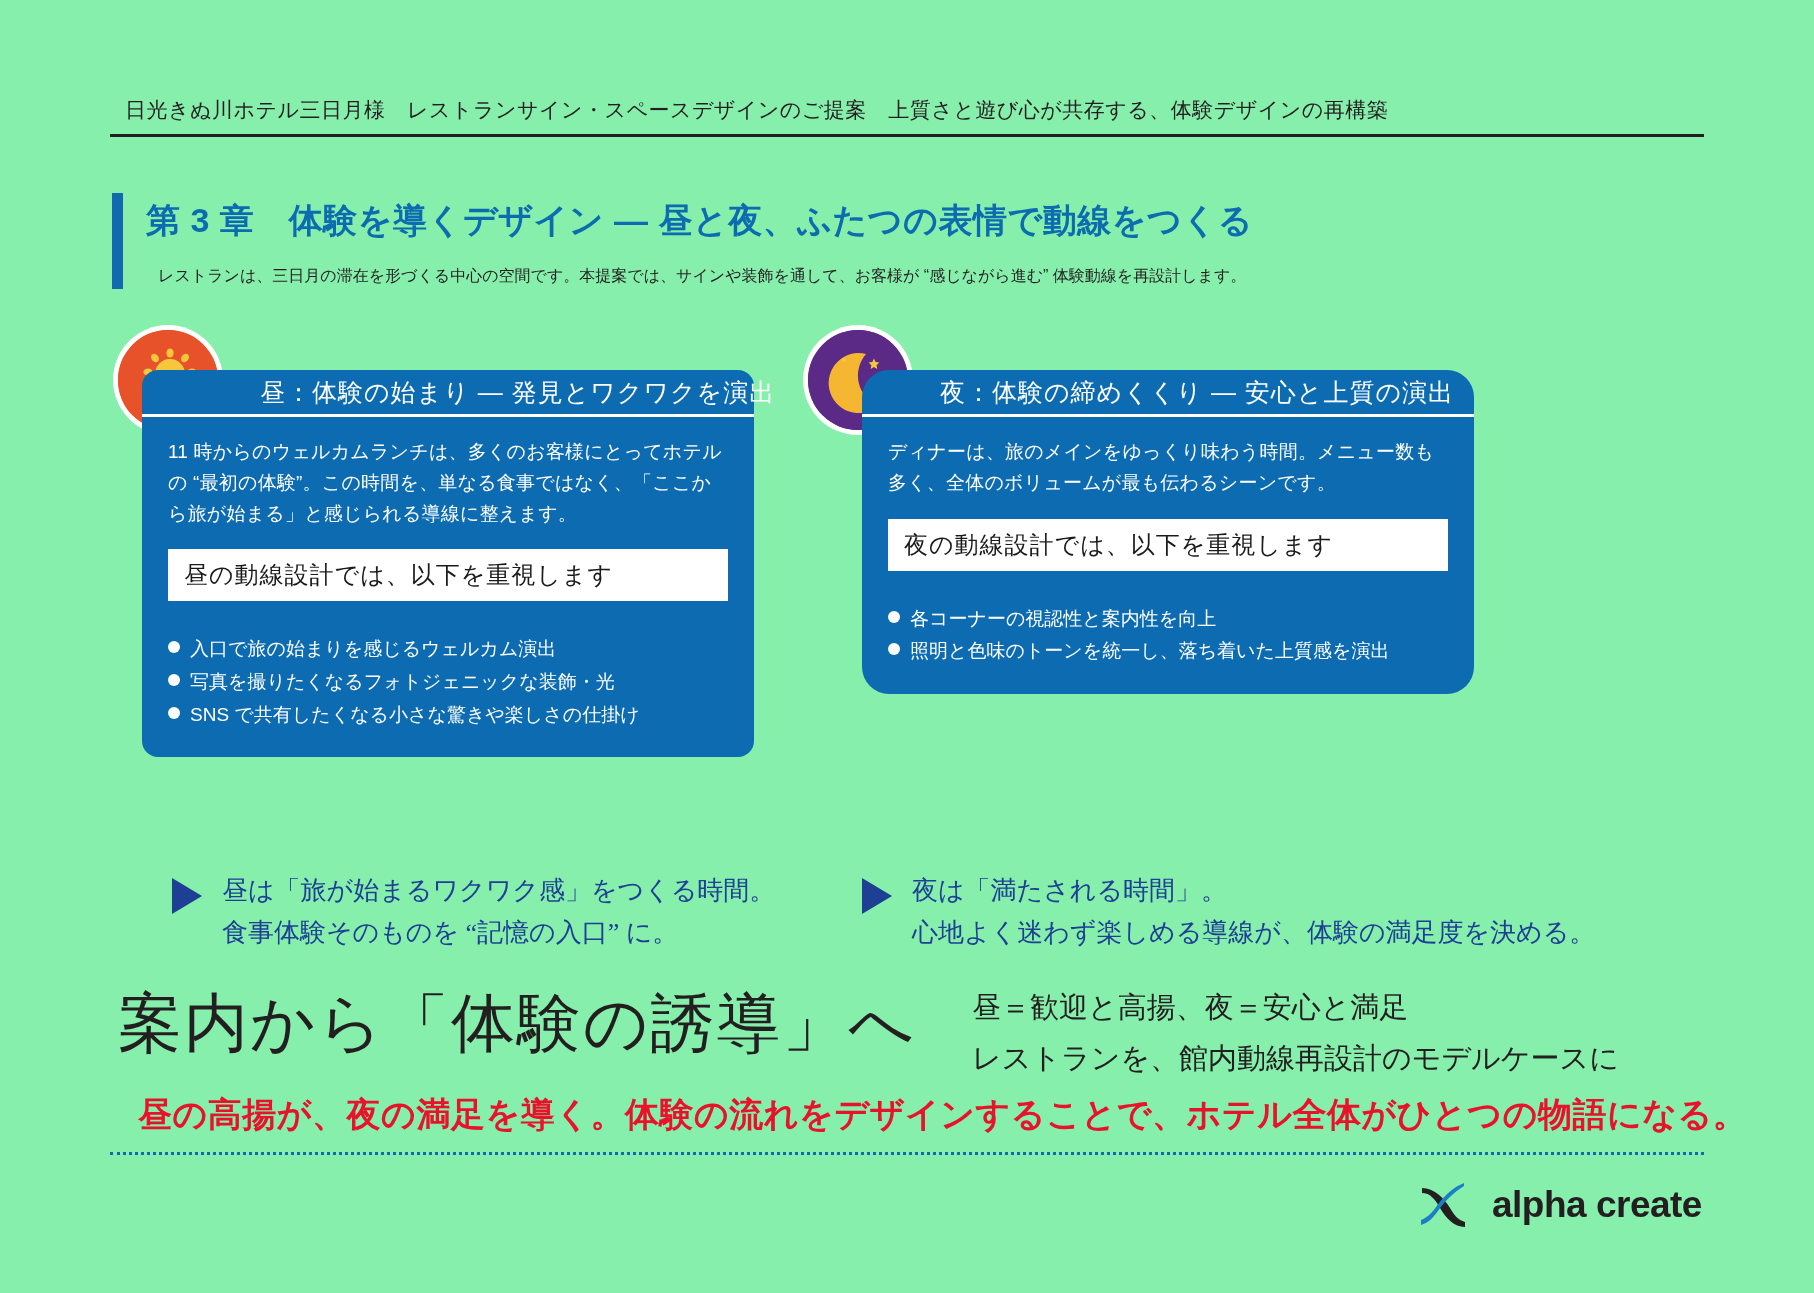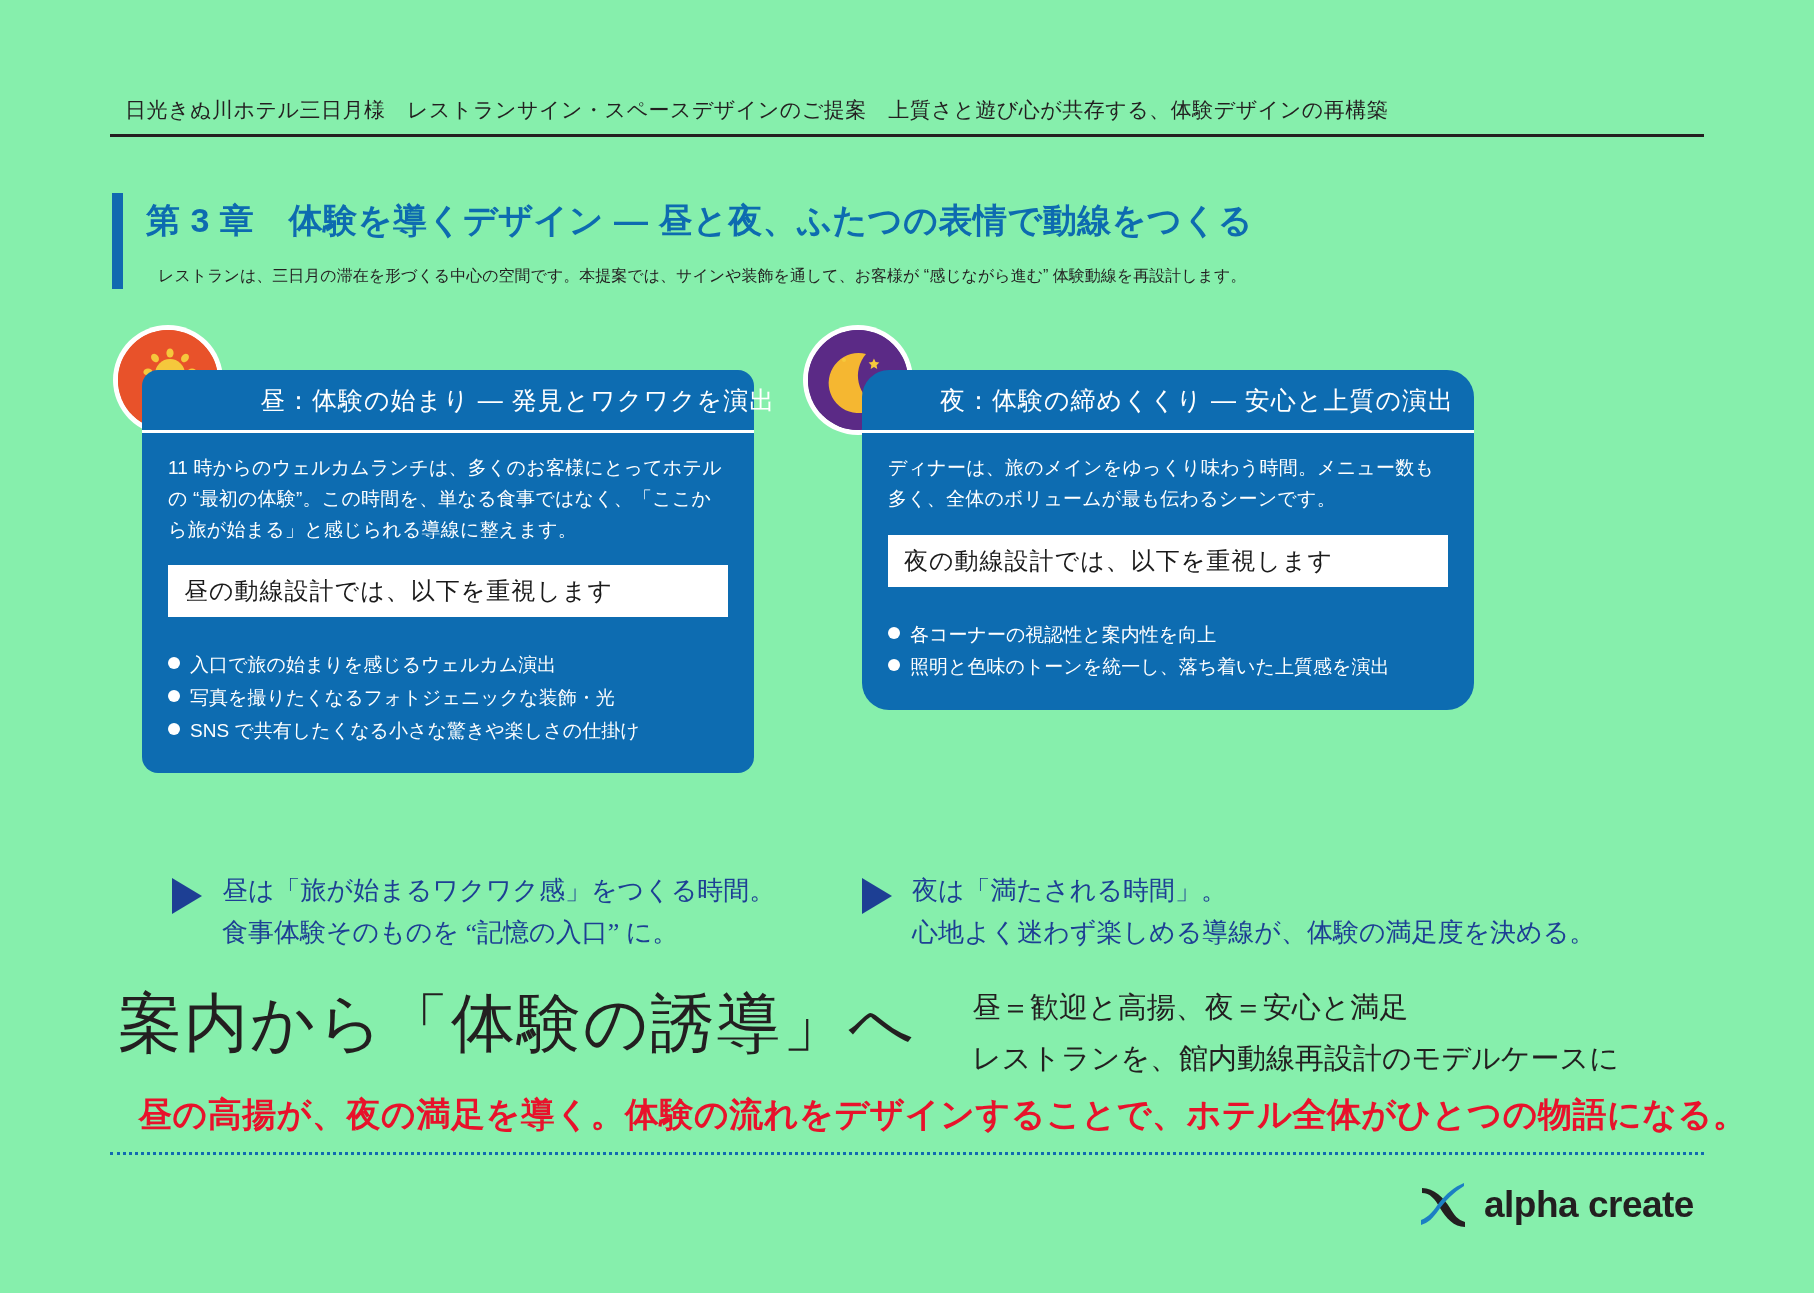--- a/index.html
+++ b/index.html
@@ -73,21 +73,21 @@
     position: absolute;
     width: 612px;
     background: #0d6cb1;
     border-radius: 16px;
     top: 370px;
   }
   .card.day  { left: 142px; }
   .card.night{ left: 862px; border-radius: 27px; }
 
   .card-head {
-    height: 63px;
+    height: 47px;
     display: flex;
     align-items: center;
     border-bottom: 3px solid #ffffff;
     box-sizing: border-box;
   }
   .card-head-title {
     color: #ffffff;
     font-size: 25px;
     padding-left: 118px;
     letter-spacing: 1px;
@@ -229,21 +229,21 @@
     left: 1418px;
     top: 1182px;
     display: flex;
     align-items: center;
   }
   .logo-text {
     font-size: 37px;
     font-weight: bold;
     color: #231f20;
     letter-spacing: -0.5px;
-    margin-left: 14px;
+    margin-left: 22px;
     white-space: nowrap;
   }
 </style>
 </head>
 <body>
 
 <div class="slide">
 
   <div class="header-text">日光きぬ川ホテル三日月様　レストランサイン・スペースデザインのご提案　上質さと遊び心が共存する、体験デザインの再構築</div>
   <div class="header-rule"></div>

